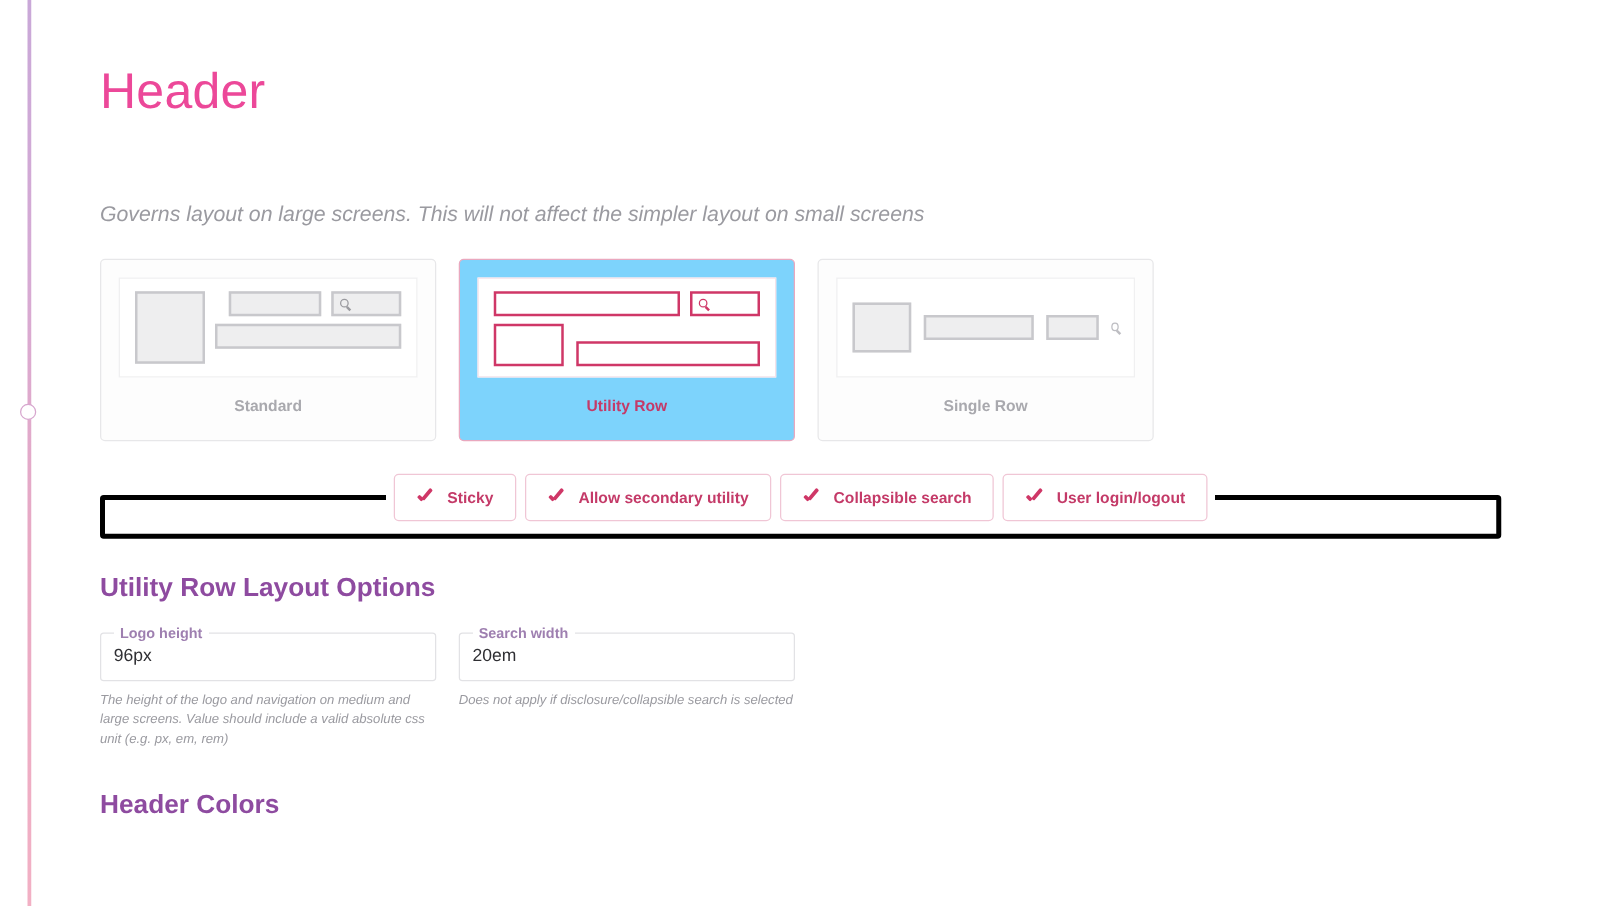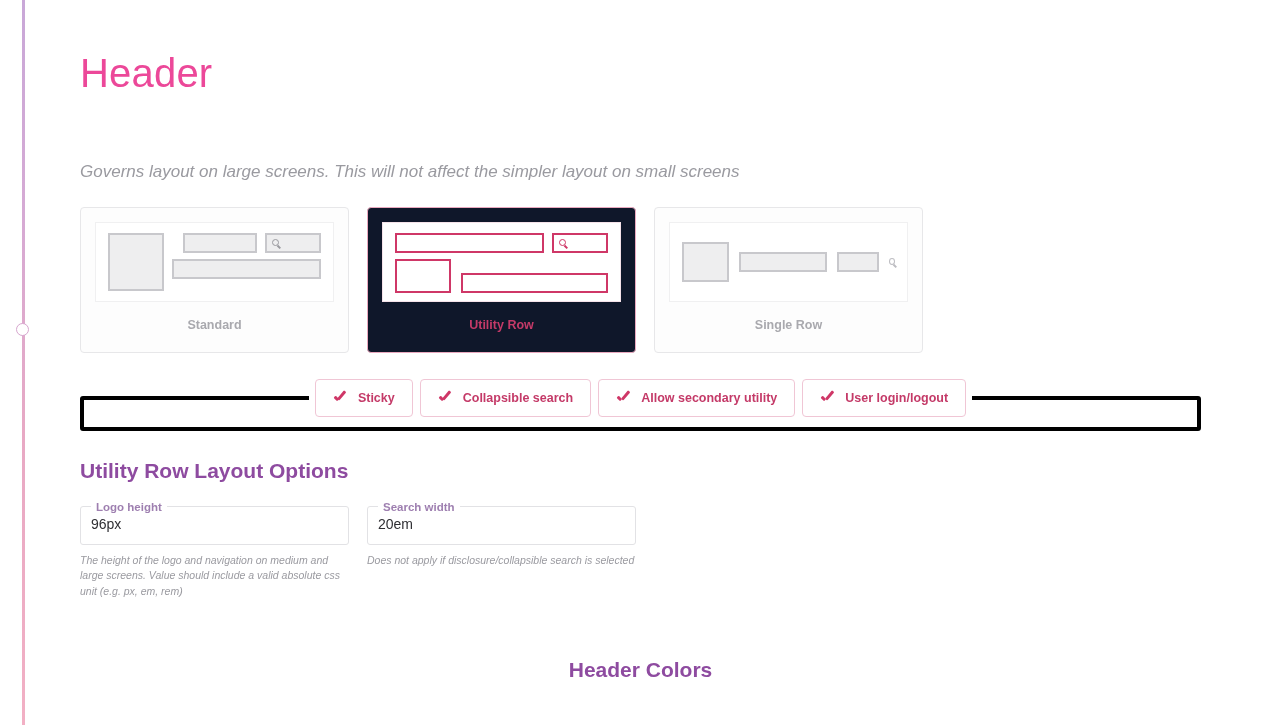--- a/index.html
+++ b/index.html
@@ -65,21 +65,21 @@
   }
   .card {
     width: 269px;
     background: #fdfdfd;
     border: 1px solid #e7e7e9;
     border-radius: 4px;
     padding: 14px 14px 0 14px;
     height: 146px;
   }
   .card.selected {
-    background: #0f172a;
+    background: #7dd3fc;
     border: 1px solid #e9a8be;
   }
   .card-preview {
     border: 1px solid #f0f0f1;
     background: #ffffff;
     height: 80px;
     padding: 10px 12px;
     position: relative;
   }
   .card.selected .card-preview { border-color: #f5e2e9; }
@@ -226,21 +226,21 @@
     padding: 1px 0 2px 0;
   }
   .field-help {
     margin: 8px 0 0 0;
     font-size: 10.5px;
     font-style: italic;
     color: #9a9aa0;
     line-height: 1.5;
   }
 
-  .bottom-heading { margin-top: 58px; text-align: center; }
+  .bottom-heading { margin-top: 32px; }
 </style>
 </head>
 <body>
 
 <div id="root">
 
   <div class="rail"></div>
   <div class="rail-dot"></div>
 
   <div class="page">
@@ -306,26 +306,26 @@
       <fieldset class="toggles-fieldset">
         <legend class="toggles-legend">
 
           <button class="toggle-btn">
             <span class="check"></span>
             <span>Sticky</span>
           </button>
 
           <button class="toggle-btn">
             <span class="check"></span>
-            <span>Collapsible search</span>
+            <span>Allow secondary utility</span>
           </button>
 
           <button class="toggle-btn">
             <span class="check"></span>
-            <span>Allow secondary utility</span>
+            <span>Collapsible search</span>
           </button>
 
           <button class="toggle-btn">
             <span class="check"></span>
             <span>User login/logout</span>
           </button>
 
         </legend>
       </fieldset>
     </div>

